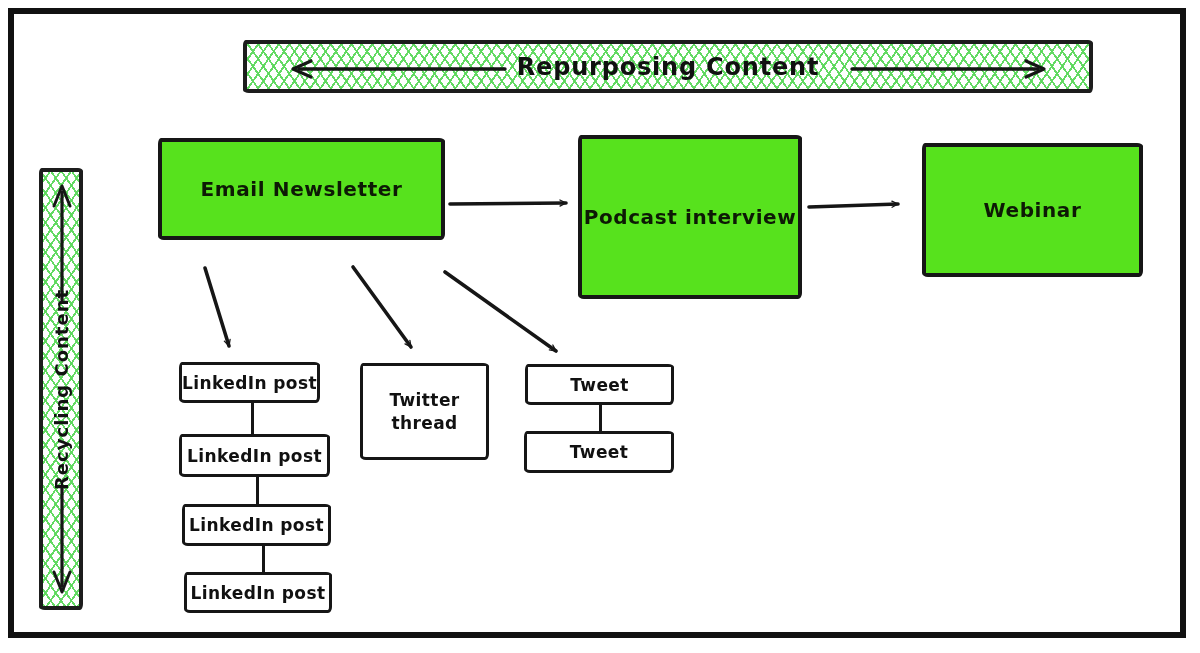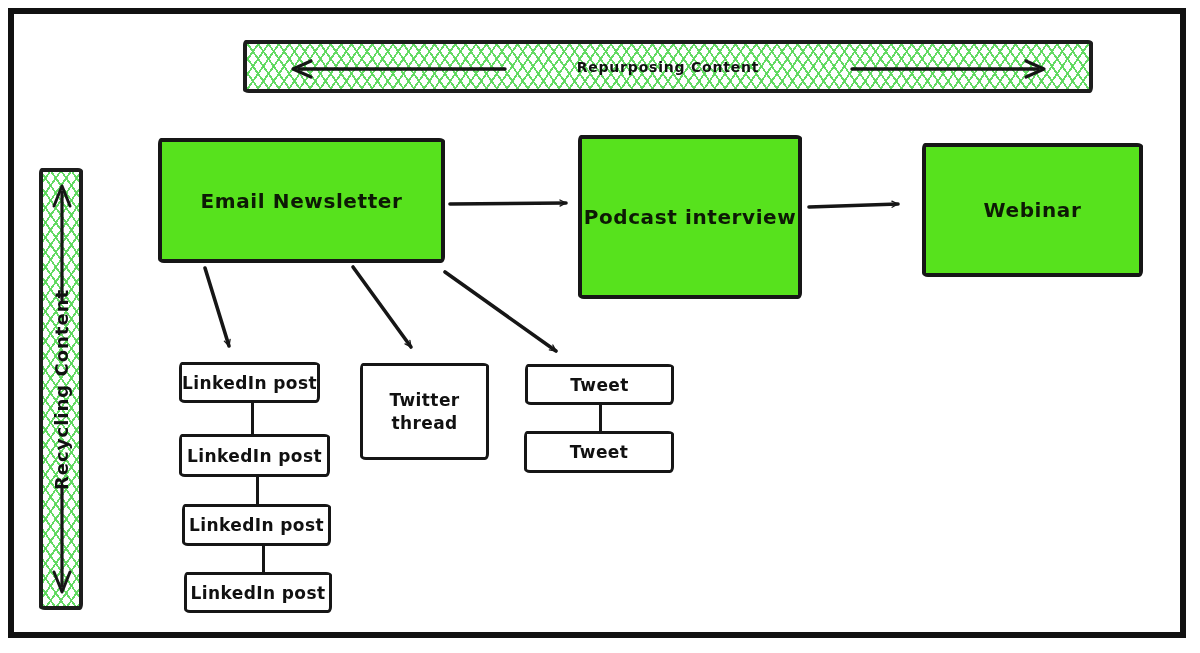--- a/index.html
+++ b/index.html
@@ -34,21 +34,21 @@
       repeating-linear-gradient(55deg,  rgba(92,216,92,0.95) 0 1.8px, transparent 1.8px 8.5px),
       repeating-linear-gradient(-55deg, rgba(92,216,92,0.95) 0 1.8px, transparent 1.8px 8.5px);
     border-radius: 3px 5px 3px 6px / 5px 3px 6px 3px;
   }
   .banner-top {
     left: 243px; top: 40px;
     width: 850px; height: 53px;
     display: flex; align-items: center; justify-content: center;
   }
   .banner-top .banner-label {
-    font-size: 14px;
+    font-size: 24px;
     font-weight: 700;
     color: #111;
     letter-spacing: 0.8px;
     background: transparent;
     padding: 0 14px;
     white-space: nowrap;
   }
   .banner-left {
     left: 39px; top: 168px;
     width: 44px; height: 442px;
@@ -68,21 +68,21 @@
   }
   .node {
     position: absolute;
     box-sizing: border-box;
     border: 4px solid #161616;
     display: flex; align-items: center; justify-content: center;
     text-align: center;
     border-radius: 3px 6px 4px 6px / 6px 3px 6px 4px;
   }
   .node-green { color: #0d1a05; font-size: 20px; font-weight: 700; letter-spacing: 0.6px; }
-  .node-email   { left: 158px; top: 138px; width: 287px; height: 125px; }
+  .node-email   { left: 158px; top: 138px; width: 287px; height: 102px; }
   .node-podcast { left: 578px; top: 135px; width: 224px; height: 164px; }
   .node-webinar { left: 922px; top: 143px; width: 221px; height: 134px; }
   .node-white {
     border-width: 3px;
     background: #ffffff;
     color: #111;
     font-size: 17px;
     font-weight: 700;
     letter-spacing: 0.4px;
   }

